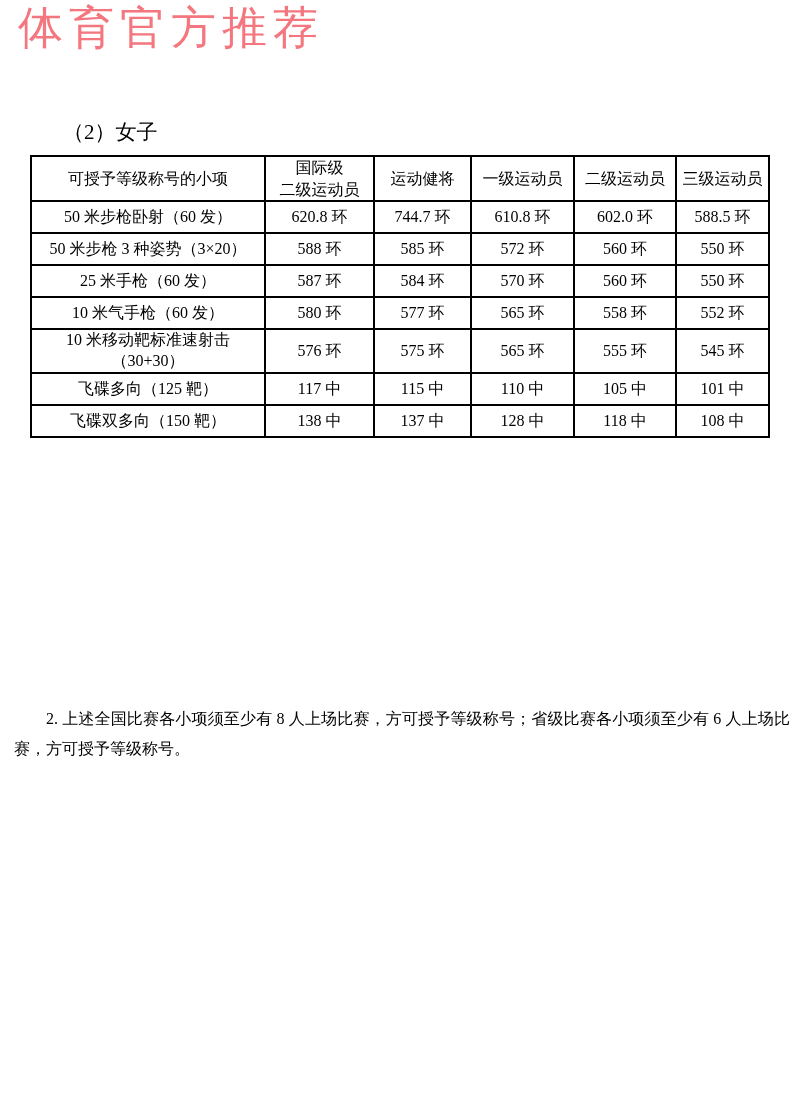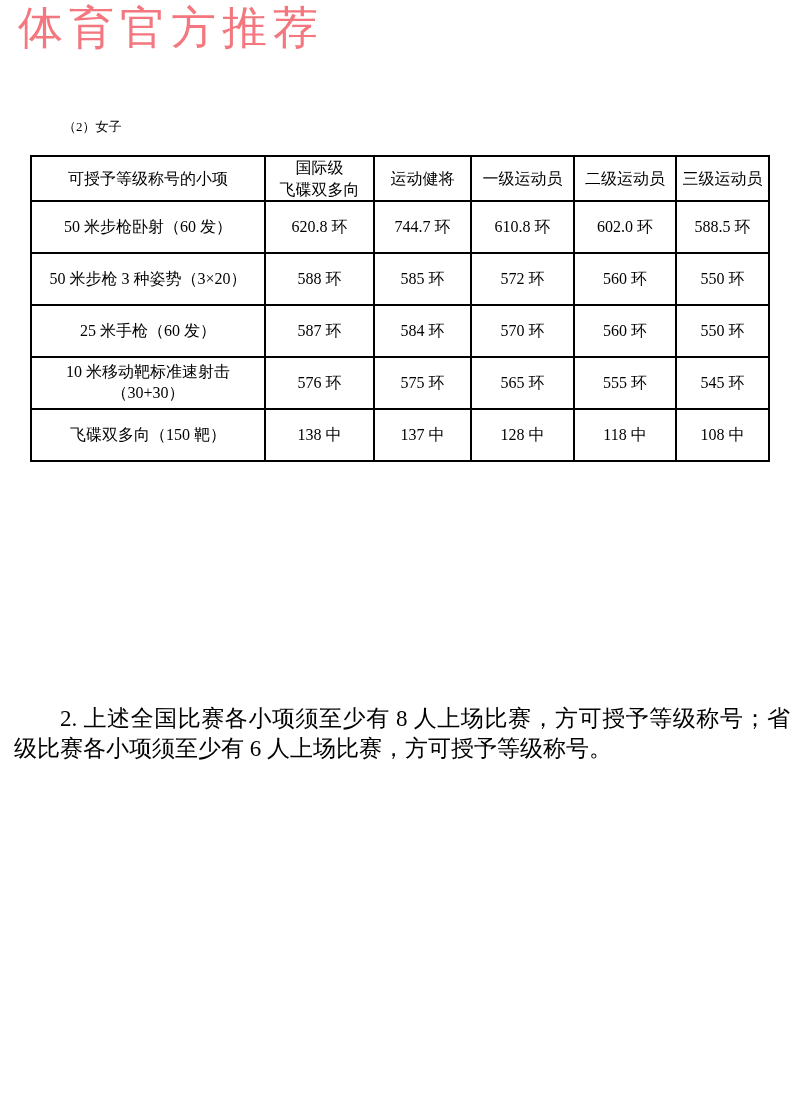--- a/index.html
+++ b/index.html
@@ -17,46 +17,46 @@
     font-size: 45px;
     line-height: 56px;
     letter-spacing: 6px;
     color: #f4777f;
     white-space: nowrap;
     margin-left: 10px;
   }
   .section-label {
     position: absolute;
     left: 63px; top: 118px;
-    font-size: 13px;
+    font-size: 21px;
     white-space: nowrap;
   }
   table.rank-table {
     position: absolute;
     left: 30px; top: 155px;
     width: 738px;
     border-collapse: collapse;
     table-layout: fixed;
   }
   .rank-table th, .rank-table td {
     border: 2px solid #000000;
     text-align: center;
     vertical-align: middle;
     font-size: 16px;
     font-weight: normal;
     padding: 0 2px;
   }
   .rank-table thead tr { height: 41px; }
-  .rank-table tbody tr { height: 52px; }
+  .rank-table tbody tr { height: 32px; }
   .rank-table th { white-space: pre-line; line-height: 1.35; }
   .note {
     position: absolute;
     left: 14px; top: 704px;
     width: 776px;
-    font-size: 23px;
+    font-size: 16px;
     line-height: 30px;
     text-indent: 2em;
     text-align: justify;
   }
 </style>
 </head>
 <body>
 
 <div class="watermark">体育官方推荐</div>
 
@@ -68,21 +68,21 @@
     <col style="width:109px">
     <col style="width:97px">
     <col style="width:103px">
     <col style="width:102px">
     <col style="width:93px">
   </colgroup>
   <thead>
     <tr>
       <th>可授予等级称号的小项</th>
       <th>国际级
-飞碟双多向</th>
+二级运动员</th>
       <th>运动健将</th>
       <th>一级运动员</th>
       <th>二级运动员</th>
       <th>三级运动员</th>
     </tr>
   </thead>
   <tbody>
     <tr>
       <td>50 米步枪卧射（60 发）</td>
       <td>620.8 环</td>
@@ -101,26 +101,42 @@
     </tr>
     <tr>
       <td>25 米手枪（60 发）</td>
       <td>587 环</td>
       <td>584 环</td>
       <td>570 环</td>
       <td>560 环</td>
       <td>550 环</td>
     </tr>
     <tr>
+      <td>10 米气手枪（60 发）</td>
+      <td>580 环</td>
+      <td>577 环</td>
+      <td>565 环</td>
+      <td>558 环</td>
+      <td>552 环</td>
+    </tr>
+    <tr>
       <td>10 米移动靶标准速射击（30+30）</td>
       <td>576 环</td>
       <td>575 环</td>
       <td>565 环</td>
       <td>555 环</td>
       <td>545 环</td>
+    </tr>
+    <tr>
+      <td>飞碟多向（125 靶）</td>
+      <td>117 中</td>
+      <td>115 中</td>
+      <td>110 中</td>
+      <td>105 中</td>
+      <td>101 中</td>
     </tr>
     <tr>
       <td>飞碟双多向（150 靶）</td>
       <td>138 中</td>
       <td>137 中</td>
       <td>128 中</td>
       <td>118 中</td>
       <td>108 中</td>
     </tr>
   </tbody>

